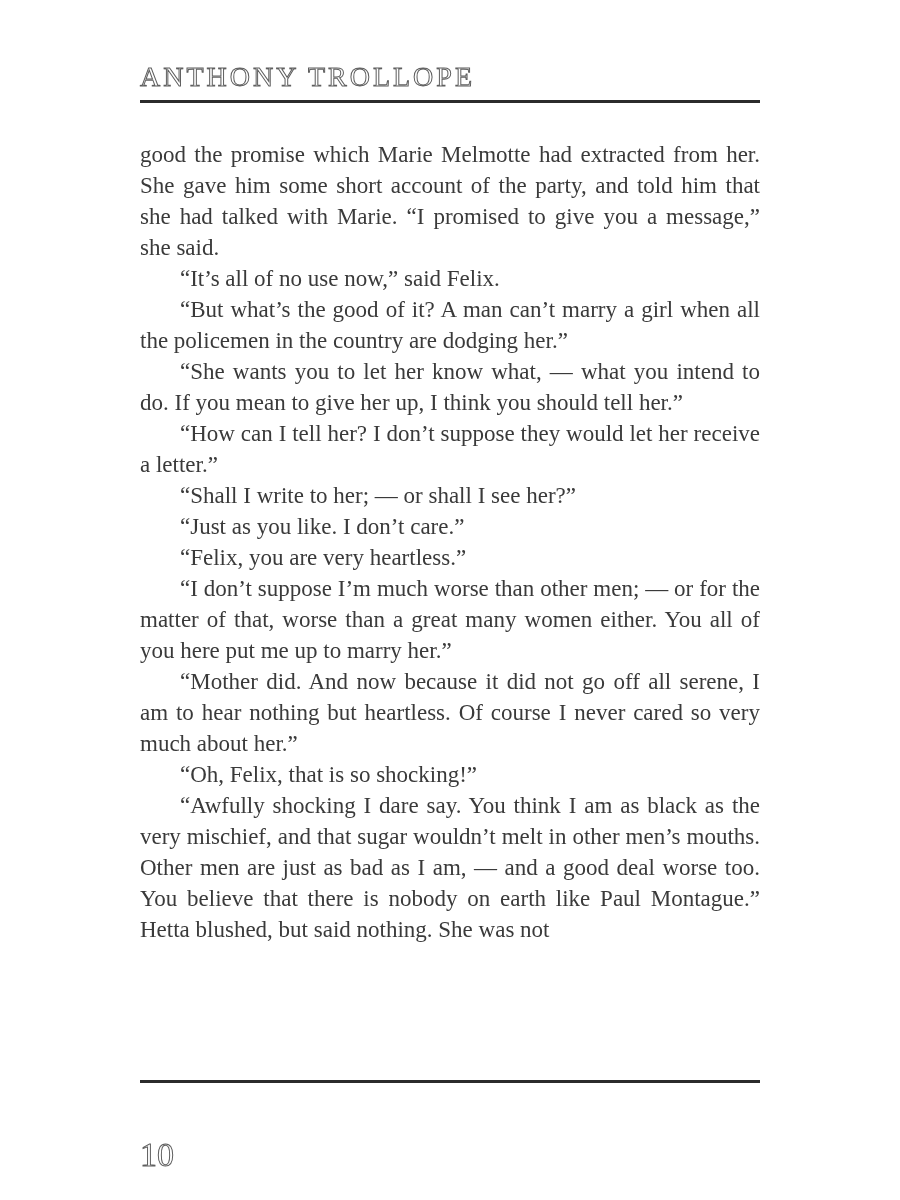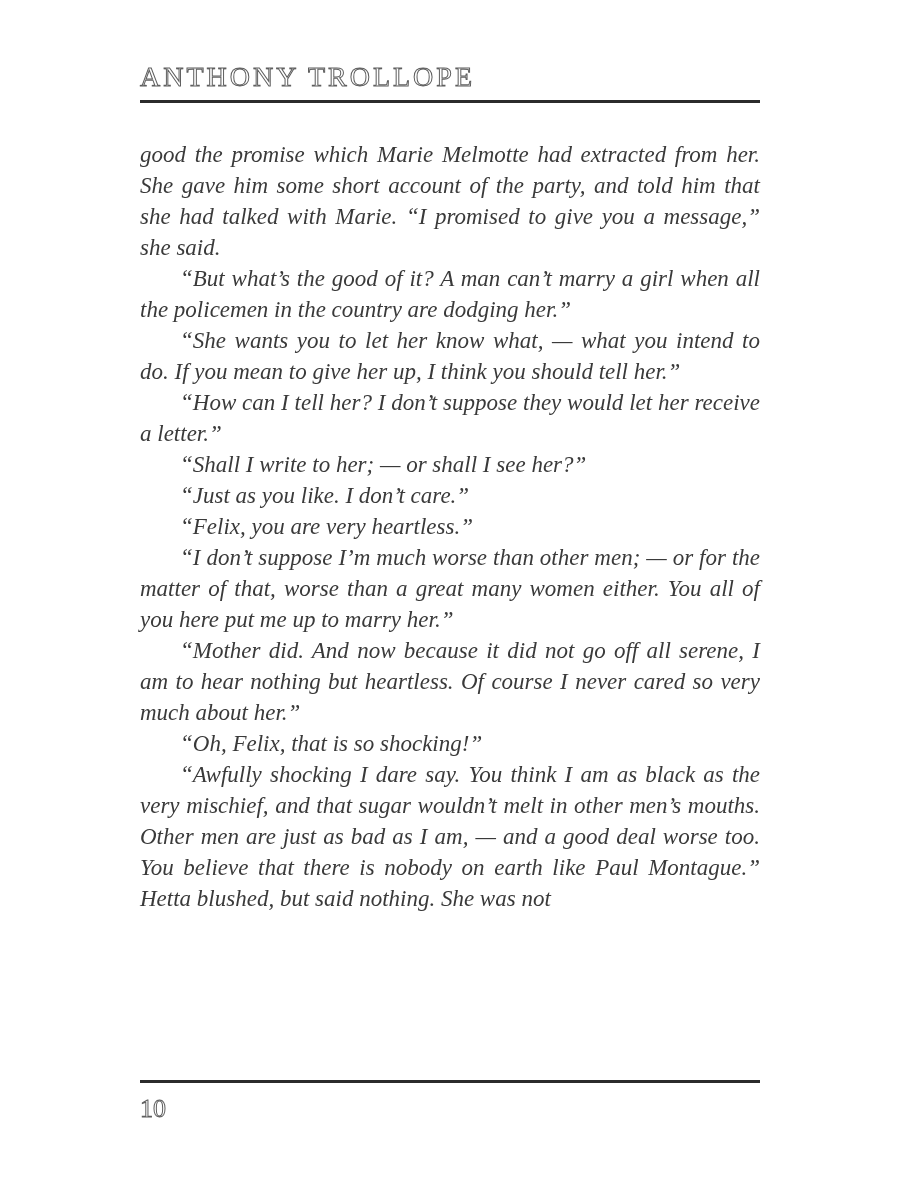--- a/index.html
+++ b/index.html
@@ -40,60 +40,60 @@
   
   .body-text {
     position: absolute;
     left: 140px;
     top: 139px;
     width: 620px;
     font-size: 23px;
     line-height: 31px;
     color: #3a3a3a;
     text-align: justify;
-    font-style: italic;
   }
   .body-text p {
     margin: 0;
     padding: 0;
   }
   .body-text p.indent {
     text-indent: 40px;
   }
   
   .footer-rule {
     position: absolute;
     left: 140px;
     top: 1080px;
     width: 620px;
     height: 3px;
     background: #2b2b2b;
   }
   .page-number {
     position: absolute;
     left: 140px;
-    top: 1090px;
-    font-size: 26px;
+    top: 1136px;
+    font-size: 34px;
     line-height: 38px;
     color: #6e6e6e;                    
     -webkit-text-fill-color: #ffffff;  
     -webkit-text-stroke: 1px #5f5f5f;
   }
 </style>
 </head>
 <body>
 
 <div class="page">
 
   <div class="header-title">ANTHONY TROLLOPE</div>
 
   <div class="header-rule"></div>
 
   <div class="body-text" id="body-text">
       <p>good the promise which Marie Melmotte had extracted from her. She gave him some short account of the party, and told him that she had talked with Marie. “I promised to give you a message,” she said.</p>
+      <p class="indent">“It’s all of no use now,” said Felix.</p>
       <p class="indent">“But what’s the good of it? A man can’t marry a girl when all the policemen in the country are dodging her.”</p>
       <p class="indent">“She wants you to let her know what, — what you intend to do. If you mean to give her up, I think you should tell her.”</p>
       <p class="indent">“How can I tell her? I don’t suppose they would let her receive a letter.”</p>
       <p class="indent">“Shall I write to her; — or shall I see her?”</p>
       <p class="indent">“Just as you like. I don’t care.”</p>
       <p class="indent">“Felix, you are very heartless.”</p>
       <p class="indent">“I don’t suppose I’m much worse than other men; — or for the matter of that, worse than a great many women either. You all of you here put me up to marry her.”</p>
       <p class="indent">“Mother did. And now because it did not go off all serene, I am to hear nothing but heartless. Of course I never cared so very much about her.”</p>
       <p class="indent">“Oh, Felix, that is so shocking!”</p>
       <p class="indent">“Awfully shocking I dare say. You think I am as black as the very mischief, and that sugar wouldn’t melt in other men’s mouths. Other men are just as bad as I am, — and a good deal worse too. You believe that there is nobody on earth like Paul Montague.” Hetta blushed, but said nothing. She was not</p>

